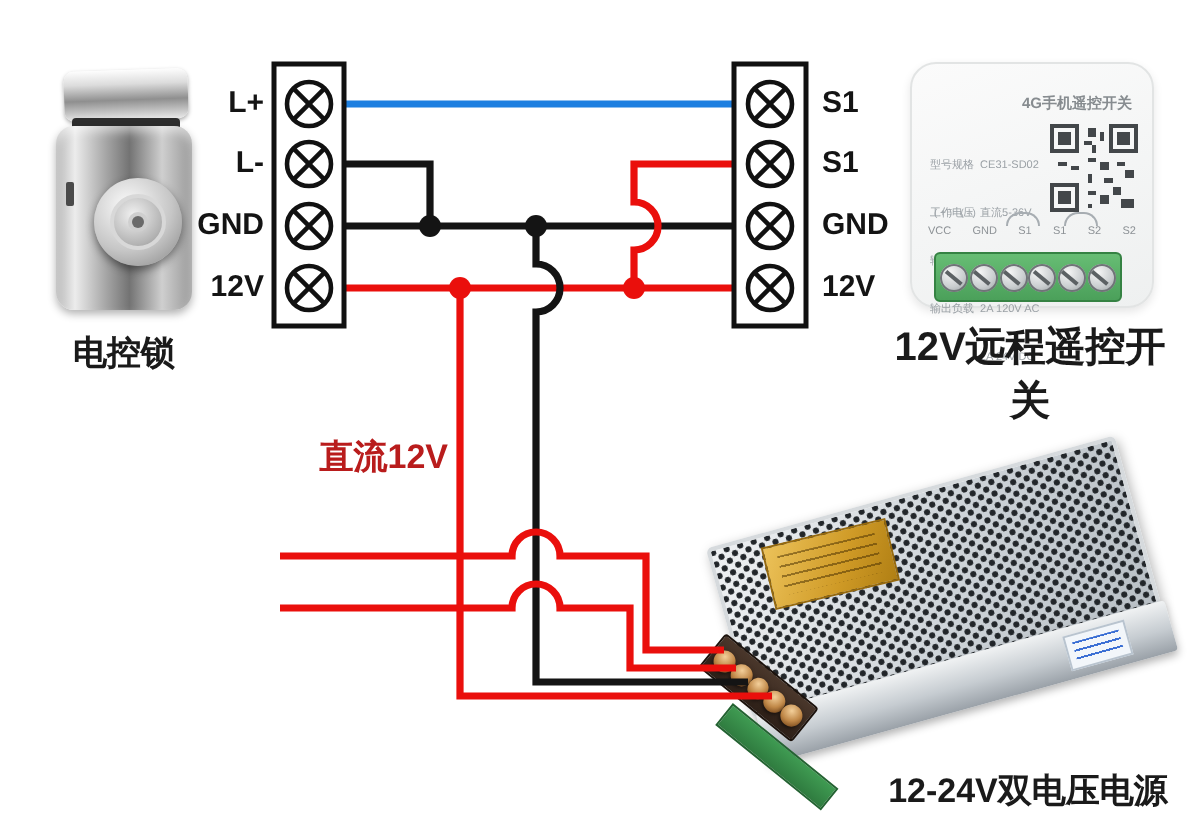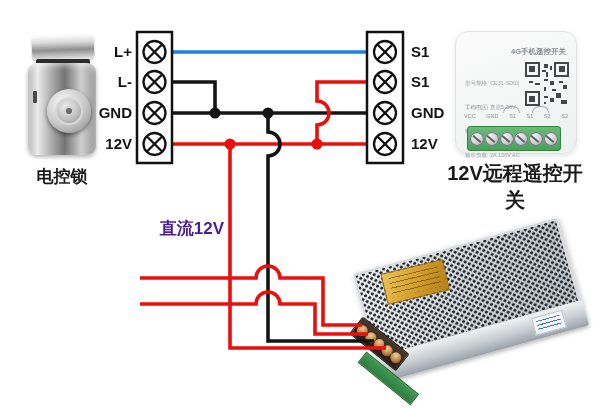--- a/index.html
+++ b/index.html
@@ -2,21 +2,21 @@
 <html><head>
 <meta charset="utf-8">
 <style>
   html,body{margin:0;padding:0;background:#fff;}
   .canvas{position:relative;width:600px;height:408px;background:#fff;overflow:hidden;
           font-family:"Liberation Sans",sans-serif;}
 
   
   .tlab{position:absolute;font:700 15px "Liberation Sans",sans-serif;color:#141414;line-height:18px;}
   .tlab.r{width:42px;text-align:right;}
-  .ann{position:absolute;font:700 17px "Liberation Sans",sans-serif;color:#4c1d95;}
+  .ann{position:absolute;font:700 17px "Liberation Sans",sans-serif;color:#b91c1c;}
   .big-label{position:absolute;font:700 17px "Liberation Sans",sans-serif;color:#1a1a1a;text-align:center;}
 
   
   .lock{position:absolute;left:22px;top:30px;width:80px;height:132px;}
   .lock-latch{position:absolute;left:10px;top:5px;width:62px;height:25px;border-radius:5px;
     background:linear-gradient(180deg,#fdfdfd,#dcdcdc 28%,#8f8f8f 60%,#e9e9e9);
     box-shadow:0 1px 2px rgba(0,0,0,.35);transform:rotate(-2deg);}
   .lock-gap{position:absolute;left:14px;top:29px;width:54px;height:6px;background:#2d2d2d;border-radius:2px;}
   .lock-body{position:absolute;left:6px;top:33px;width:68px;height:92px;border-radius:9px;
     background:linear-gradient(90deg,#b5b5b5,#ececec 14%,#a8a8a8 36%,#737373 54%,#cfcfcf 78%,#989898);
@@ -158,20 +158,21 @@
     </div>
     <div class="psu-pcb"></div>
     <div class="psu-term">
       <span class="pscrew"></span>
       <span class="pscrew"></span>
       <span class="pscrew"></span>
       <span class="pscrew"></span>
       <span class="pscrew"></span>
     </div>
   </div>
+  <div class="big-label" style="left:436px;top:384px;width:156px;">12-24V双电压电源</div>
 
   <svg class="wires-svg" width="600" height="408" viewBox="0 0 600 408">
     <defs>
       <g id="term">
         <circle r="11" fill="#fff" stroke="#111" stroke-width="2.3"></circle>
         <line x1="-7.8" y1="-7.8" x2="7.8" y2="7.8" stroke="#111" stroke-width="2.3"></line>
         <line x1="-7.8" y1="7.8" x2="7.8" y2="-7.8" stroke="#111" stroke-width="2.3"></line>
       </g>
     </defs>
 

